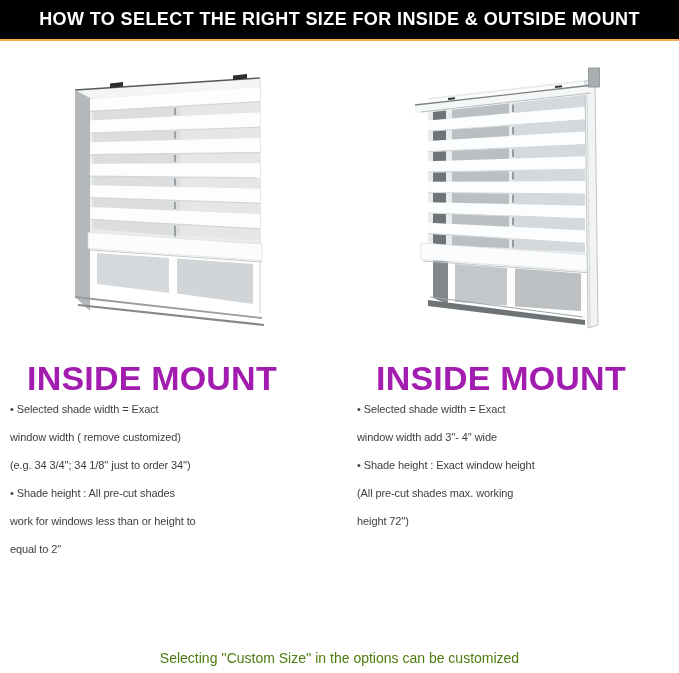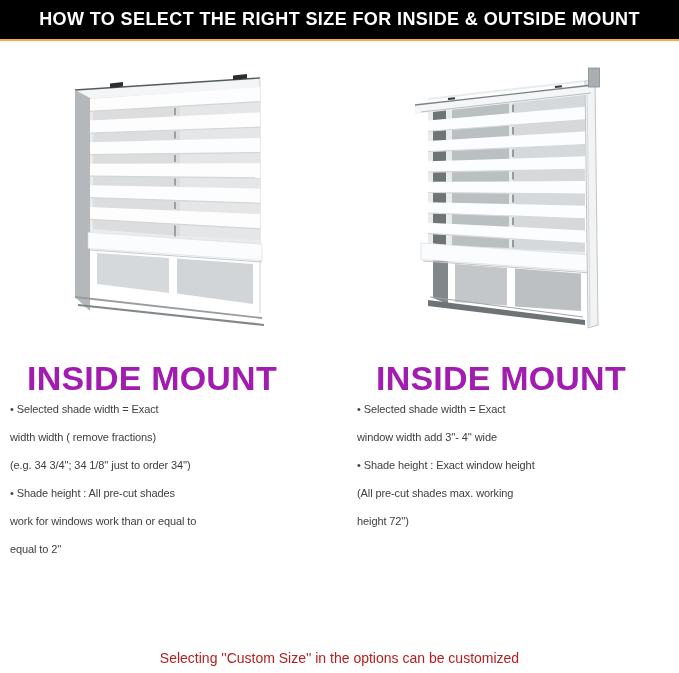--- a/index.html
+++ b/index.html
@@ -25,21 +25,21 @@
   .h-inside{left:19px;top:351px;}
   .h-outside{left:368px;top:351px;}
   .textcol{position:absolute;top:395px;}
   .col-inside{left:10px;width:340px;}
   .col-outside{left:357px;width:320px;}
   .line{
     font-size:11px;line-height:28px;color:#3e3e3e;letter-spacing:-0.1px;white-space:nowrap;
   }
   .footer-note{
     position:absolute;left:0;top:650px;width:679px;text-align:center;
-    font-size:14px;color:#b91c1c;
+    font-size:14px;color:#4d7c0f;
   }
 </style>
 </head>
 <body>
 
 <div class="banner">
   <h1>HOW TO SELECT THE RIGHT SIZE FOR INSIDE &amp; OUTSIDE MOUNT</h1>
 </div>
 
 <svg class="illust illust-left" viewBox="0 0 220 290" aria-hidden="true">
@@ -142,24 +142,24 @@
     <line x1="53" y1="47" x2="60" y2="46.2" stroke="#333638" stroke-width="2"></line>
     <line x1="160" y1="35" x2="167" y2="34.2" stroke="#333638" stroke-width="2"></line>
   </g>
 </svg>
 
 <h2 class="mount-heading h-inside">INSIDE MOUNT</h2>
 <h2 class="mount-heading h-outside">INSIDE MOUNT</h2>
 
 <div class="textcol col-inside">
   <div class="line">• Selected shade width = Exact</div>
-  <div class="line">width width ( remove fractions)</div>
+  <div class="line">window width ( remove customized)</div>
   <div class="line">(e.g. 34 3/4''; 34 1/8'' just to order 34'')</div>
   <div class="line">• Shade height : All pre-cut shades</div>
-  <div class="line">work for windows work than or equal to</div>
+  <div class="line">work for windows less than or height to</div>
   <div class="line">equal to 2''</div>
 </div>
 
 <div class="textcol col-outside">
   <div class="line">• Selected shade width = Exact</div>
   <div class="line">window width add 3''- 4'' wide</div>
   <div class="line">• Shade height : Exact window height</div>
   <div class="line">(All pre-cut shades max. working</div>
   <div class="line">height 72'')</div>
 </div>

